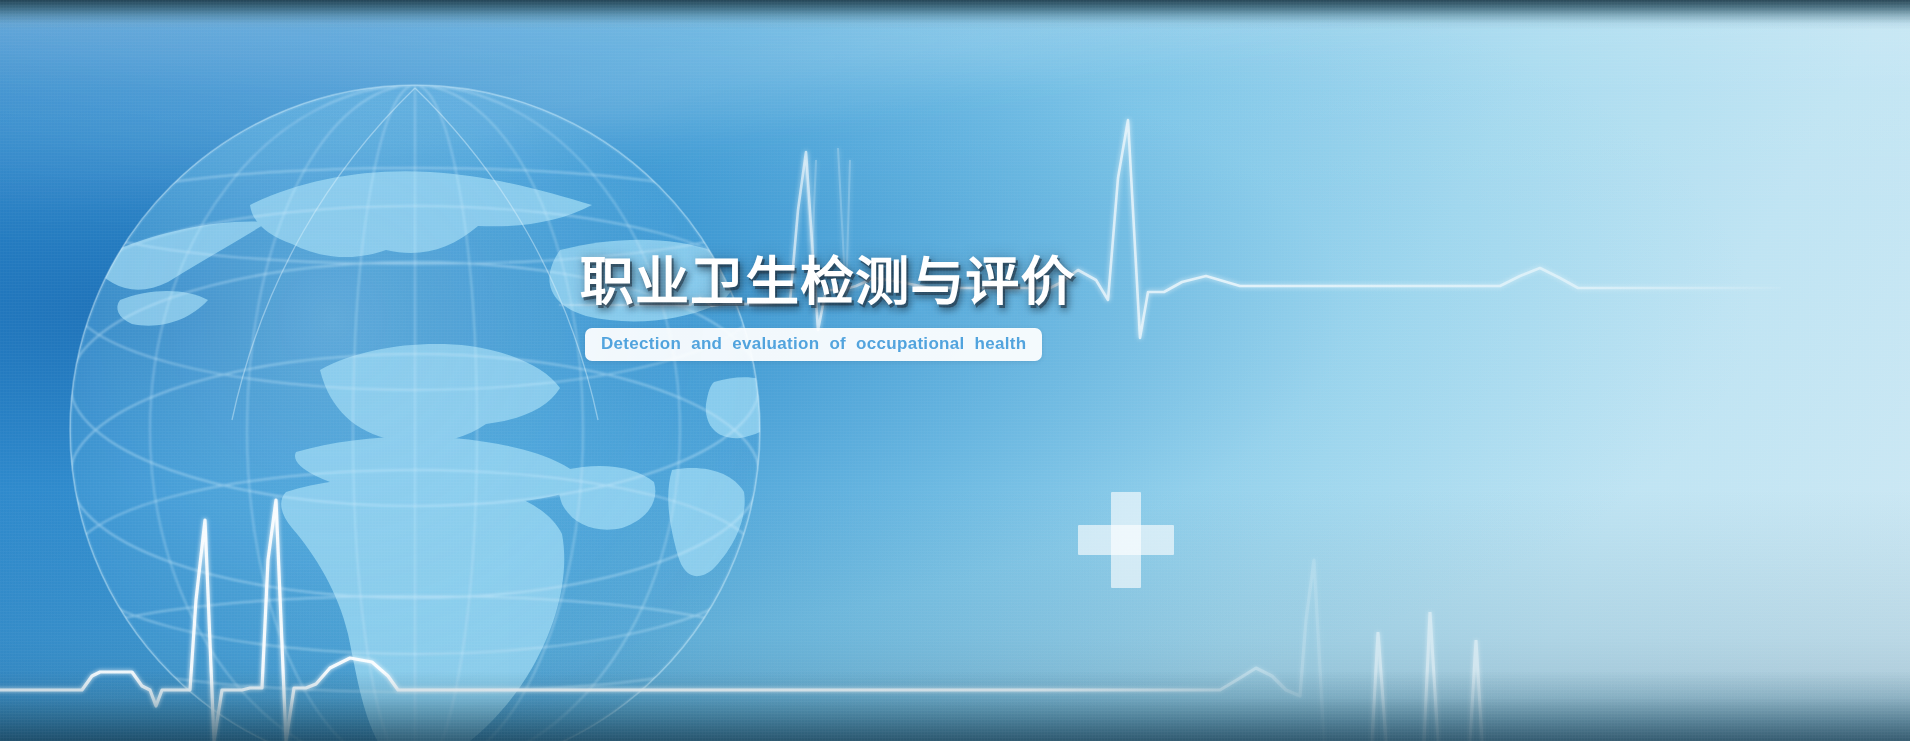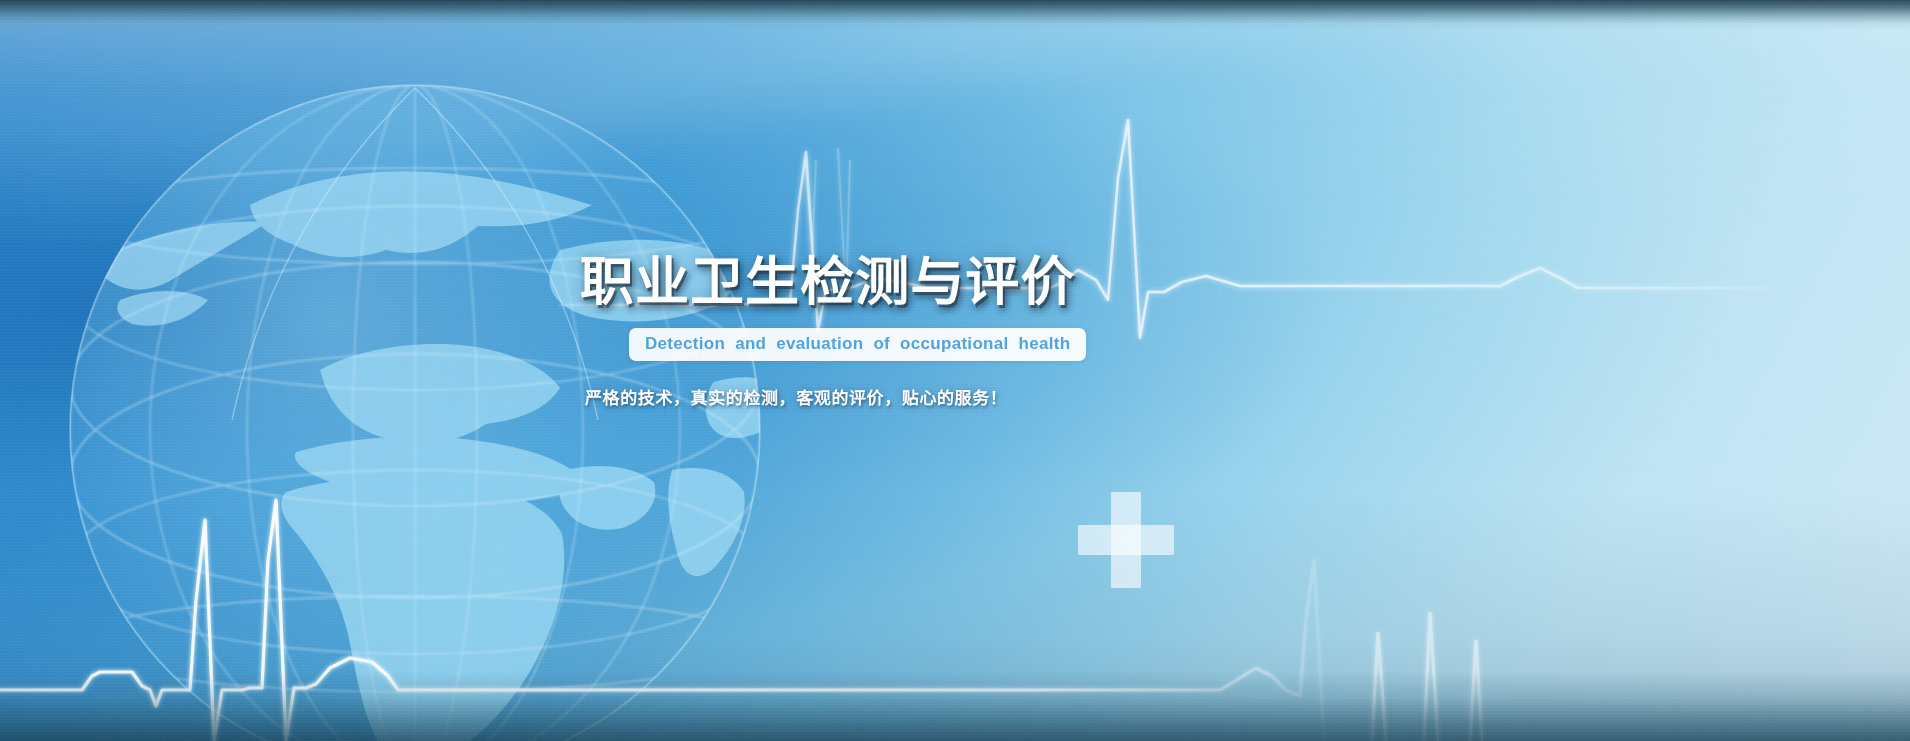--- a/index.html
+++ b/index.html
@@ -116,21 +116,20 @@
        0 0 14px rgba(40,70,95,0.35);
     transform: scaleX(1.02);
   }
   #eng-pill {
     display: inline-block;
     margin-top: 20px;
     padding: 6px 16px 7px 16px;
     background: rgba(255,255,255,0.93);
     border-radius: 7px;
     box-shadow: 0 1px 4px rgba(40,90,130,0.20);
-    margin-left: 44px;
   }
   #eng-text {
     display: block;
     font-size: 17px;
     font-weight: 700;
     color: #4fa2dd;
     letter-spacing: 0.3px;
     word-spacing: 5px;
     white-space: nowrap;
     font-family: "Liberation Sans", sans-serif;
@@ -545,19 +544,18 @@
   <div class="layer" id="bottom-band"></div>
 
   
   <div id="text-block">
     <h1 id="main-title">职业卫生检测与评价</h1>
 
     <div id="eng-pill">
       <span id="eng-text">Detection  and  evaluation  of  occupational  health</span>
     </div>
 
-    <div id="tagline">严格的技术，真实的检测，客观的评价，贴心的服务！</div>
   </div>
 
   
   <div class="layer" id="grain"></div>
 
 </div>
 
 </body></html>

